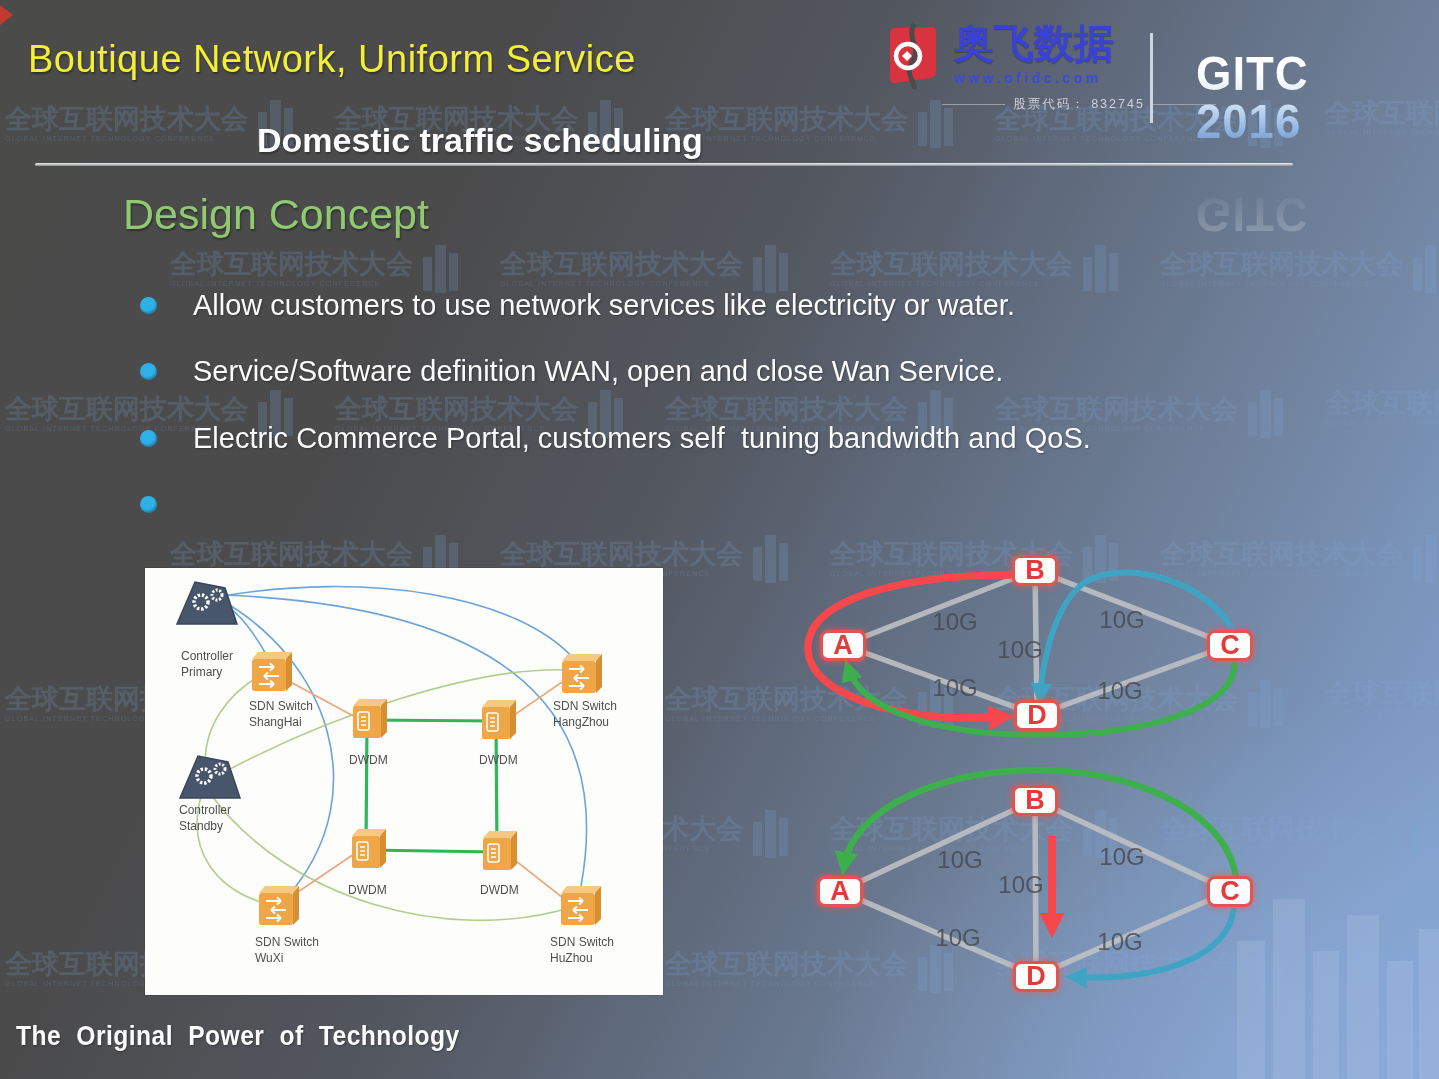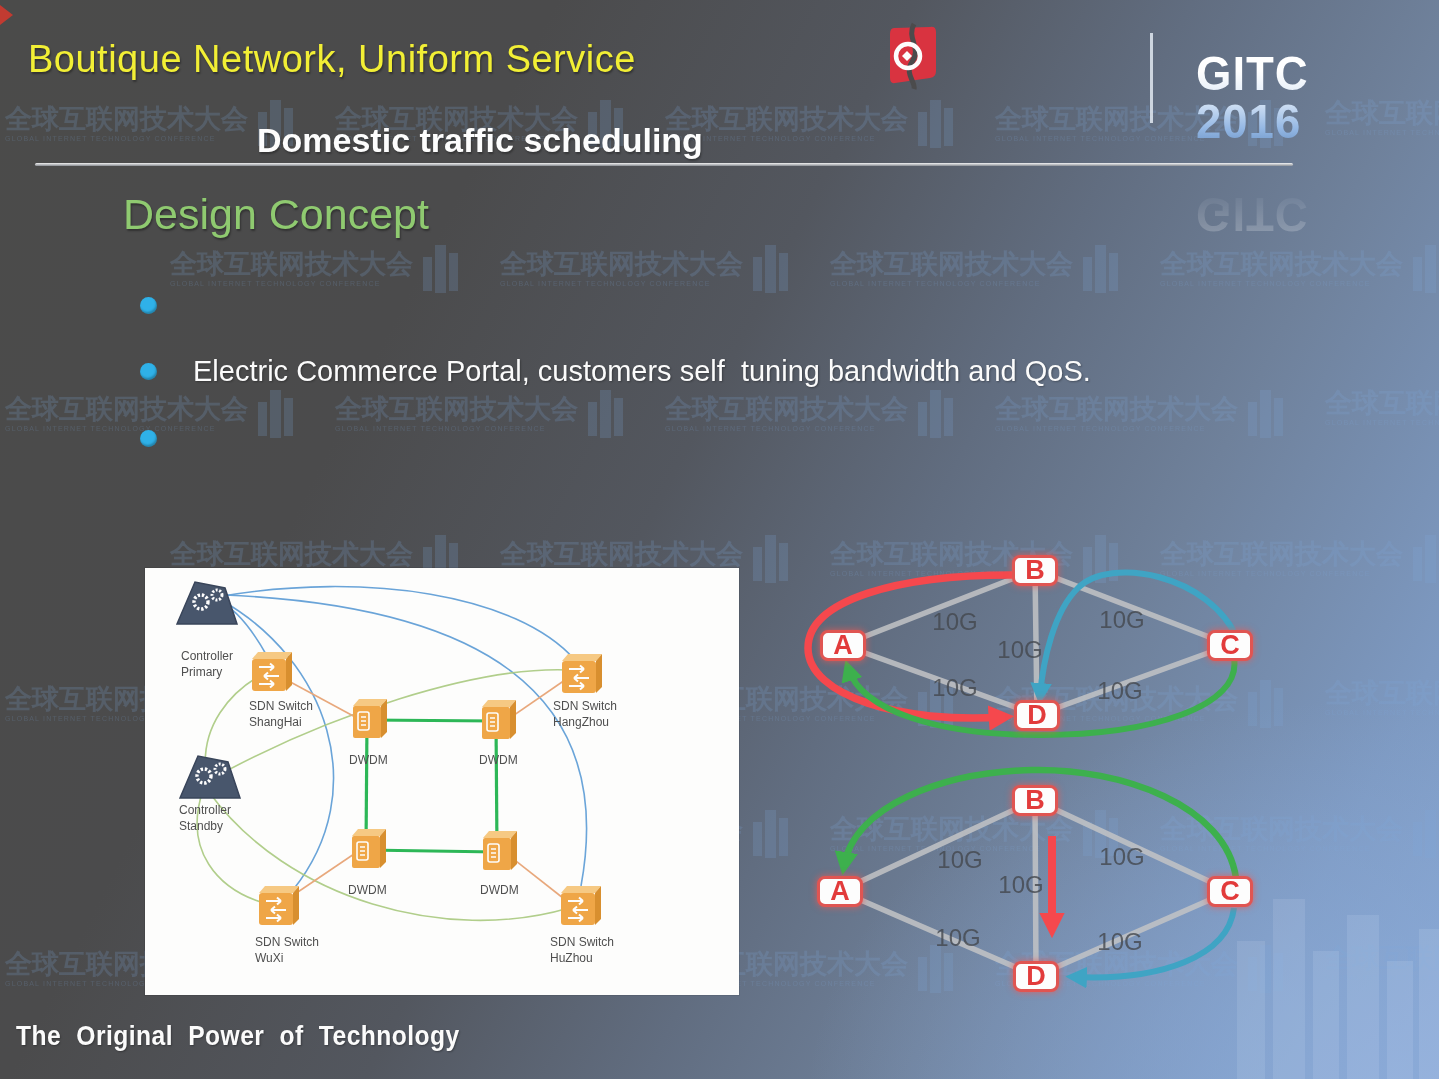--- a/index.html
+++ b/index.html
@@ -44,21 +44,21 @@
     mask-image:linear-gradient(180deg,rgba(0,0,0,.85) 0%,transparent 55%);}
   
   .heading{position:absolute;left:123px;top:190px;z-index:4;font-size:43px;font-weight:normal;color:#8fca70;
     text-shadow:1px 2px 2px rgba(0,0,0,.35);}
   .bullets{position:absolute;left:140px;top:272px;z-index:4;list-style:none;margin:0;padding:0;}
   .bullets li{display:flex;align-items:center;height:66.5px;}
   .dot{flex:0 0 auto;width:17px;height:17px;border-radius:50%;background:#2fb1e8;margin-right:36px;
     box-shadow:inset -1px -2px 2px rgba(0,0,0,.25);}
   .bullet-text{font-size:29px;color:#fbfbfb;text-shadow:1px 1px 2px rgba(0,0,0,.3);white-space:pre;}
   
-  .net-figure{position:absolute;left:145px;top:568px;width:594px;height:427px;z-index:5;background:#fdfdfc;
+  .net-figure{position:absolute;left:145px;top:568px;width:518px;height:427px;z-index:5;background:#fdfdfc;
     box-shadow:0 0 0 1px rgba(0,0,0,.08);}
   .net-figure svg{display:block;}
   
   .topo{position:absolute;z-index:5;}
   .topo-top{left:790px;top:548px;width:470px;height:215px;}
   .topo-bottom{left:790px;top:778px;width:470px;height:240px;}
   .topo svg{position:absolute;left:0;top:0;overflow:visible;}
   .node{position:absolute;width:46px;height:31px;background:#fdfdfd;border:3px solid #e05552;border-radius:8px;
     display:flex;align-items:center;justify-content:center;font-size:27px;font-weight:bold;color:#e23b3b;
     box-shadow:0 0 7px rgba(235,90,85,.8);line-height:1;}
@@ -450,31 +450,45 @@
   <div class="subtitle">Domestic traffic scheduling</div>
   <div class="hr-line"></div>
 
   <div class="brand">
     <svg width="54" height="68" viewBox="0 0 54 68">
       <path d="M8 6 Q4 6 4 12 L4 56 Q4 62 9 61 L44 56 Q50 55 50 49 L50 10 Q50 4 44 5 Z" fill="#d93340"></path>
       <path d="M28 2 C20 16 36 26 26 40 C18 52 30 60 28 67" fill="none" stroke="#4b4b4c" stroke-width="5"></path>
       <circle cx="22" cy="34" r="12" fill="none" stroke="#fdfdfd" stroke-width="4.5"></circle>
       <path d="M16 34 l5 -5 l5 5 l-5 5 Z" fill="#fdfdfd"></path>
     </svg>
+    <div class="brand-txt">
+      <div class="company-cn">奥飞数据</div>
+      <div class="company-web">www.ofidc.com</div>
+      <div class="stock-row">
+        <span class="dash"></span>
+        <span class="stock-label">股票代码： 832745</span>
+        <span class="dash"></span>
+      </div>
+    </div>
   </div>
   <div class="vdiv"></div>
   <div class="gitc-wrap">
     <div class="gitc">GITC 2016</div>
     <div class="gitc gitc-reflect">GITC 2016</div>
   </div>
 
   <div class="heading">Design Concept</div>
   <ul class="bullets">
     <li>
       <span class="dot"></span>
+      <span class="bullet-text">Allow customers to use network services like electricity or water.</span>
+    </li>
+    <li>
+      <span class="dot"></span>
+      <span class="bullet-text">Service/Software definition WAN, open and close Wan Service.</span>
     </li>
     <li>
       <span class="dot"></span>
       <span class="bullet-text">Electric Commerce Portal, customers self  tuning bandwidth and QoS.</span>
     </li>
     <li>
       <span class="dot"></span>
     </li>
   </ul>
 

